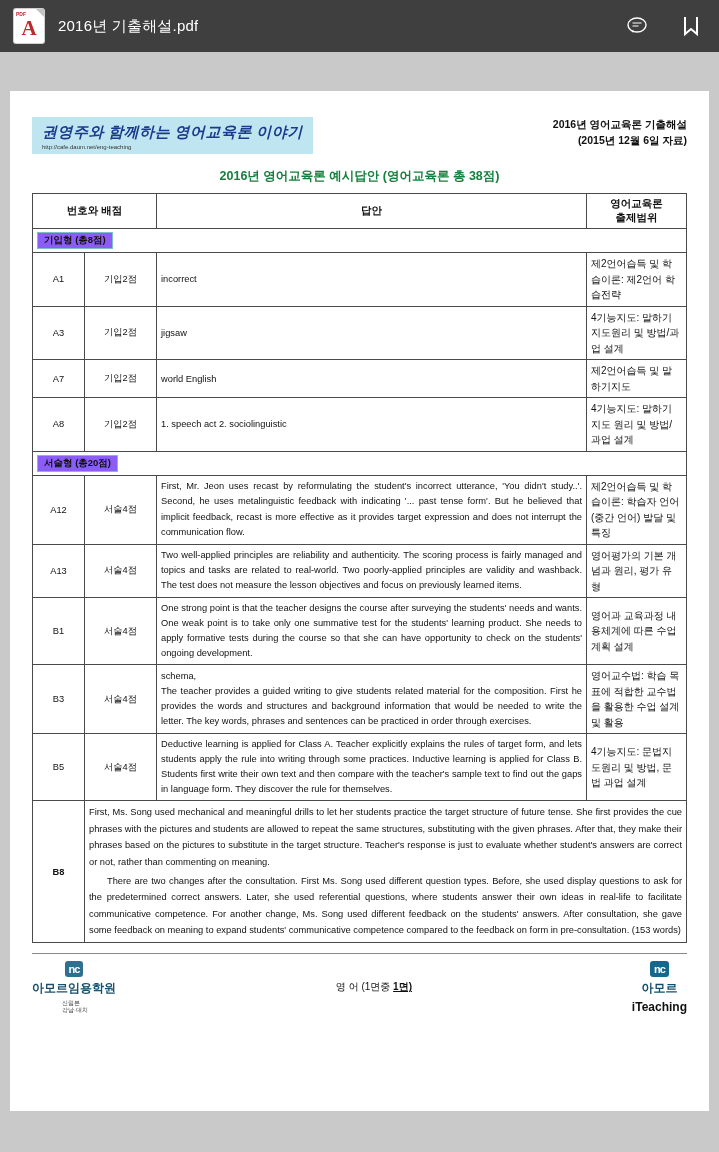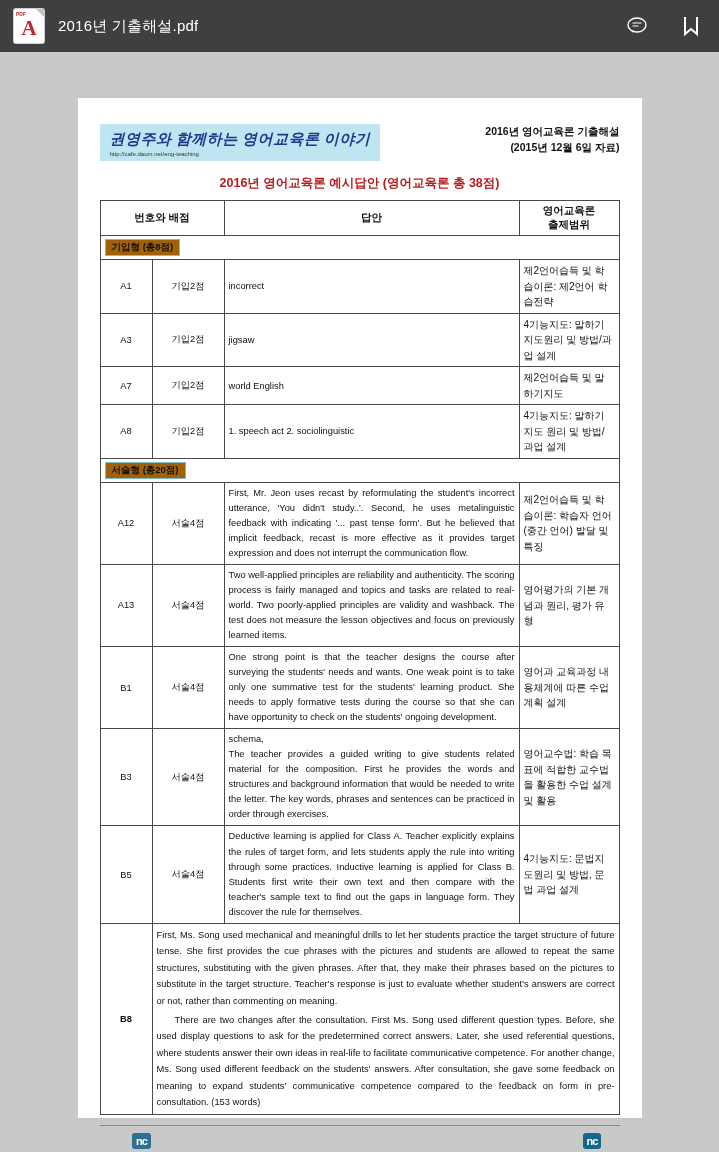--- a/index.html
+++ b/index.html
@@ -35,56 +35,56 @@
     position:absolute; top:2px; left:2px; font-size:5px; color:#c1272d; font-weight:bold;
   }
   .appbar-title{ font-size:15px; letter-spacing:.2px; white-space:nowrap; overflow:hidden;}
   .appbar-actions{ margin-left:auto; display:flex; align-items:center; gap:26px; }
   .icon-btn{ width:28px; height:28px; display:flex; align-items:center; justify-content:center; color:#fff; }
   .icon-btn svg{ display:block; }
 
   
   .scroll-area{ height: 1100px; background:#c9c9c9; padding-top:35px; }
   .page{
-    width: 564px; margin: 11px auto; background:#fff; height:1020px;
+    width: 699px; margin: 4px auto; background:#fff; height:1020px;
     padding: 26px 22px 10px 22px; position:relative;
   }
 
   
   .doc-head{ display:flex; align-items:flex-start; justify-content:space-between; }
   .handwrite-box{
     background:#bfe6f0; padding:6px 10px 4px 10px; display:inline-block;
   }
   .handwrite{
     font-family:"Liberation Serif", serif; font-style:italic; font-weight:bold;
     color:#1a3a8f; font-size:15px; letter-spacing:.5px; white-space:nowrap;
   }
   .handwrite-url{ font-size:6px; color:#333; margin-top:2px; }
   .doc-head-right{ text-align:right; font-size:10.5px; font-weight:bold; color:#111; line-height:1.5; }
 
   .doc-title{
-    text-align:center; font-size:12.5px; font-weight:bold; margin: 14px 0 8px 0; color:#b91c1c;
+    text-align:center; font-size:12.5px; font-weight:bold; margin: 14px 0 8px 0; color:#15803d;
   }
 
   table.main{
     width:100%; border-collapse:collapse; table-layout:fixed;
     font-size:9.3px; color:#111;
   }
   table.main td, table.main th{
     border:1px solid #4a4a4a; padding:3px 4px; vertical-align:middle;
   }
   .col-no{ width:52px; }
   .col-pt{ width:72px; }
   .col-scope{ width:100px; }
   th.head{ text-align:center; font-weight:bold; font-size:10.5px; padding:9px 2px; }
   .section-row td{
     background:#ffffff; padding:1px 2px; border-left:1px solid #4a4a4a; border-right:1px solid #4a4a4a;
   }
   .section-label{
-    display:inline-block; background:#a16207; color:#111; font-weight:bold;
+    display:inline-block; background:#8b5cf6; color:#111; font-weight:bold;
     font-size:9.5px; padding:1px 6px; border:1px solid #7fbdcb;
   }
   .ctr{ text-align:center; }
   .just{ text-align:justify; text-justify:inter-word; line-height:1.62; padding:6px 7px; }
   .scope{ font-size:10px; line-height:1.55; padding:5px 5px; vertical-align:middle; }
   .ans-small{ padding:3px 6px; }
   .essay-cell{ text-align:justify; line-height:1.78; padding:8px 10px 8px 10px; font-size:9.3px; }
   .essay-cell p{ margin:0; }
   .essay-cell p + p{ margin-top:2px; }
   .indent{ text-indent:18px; }

